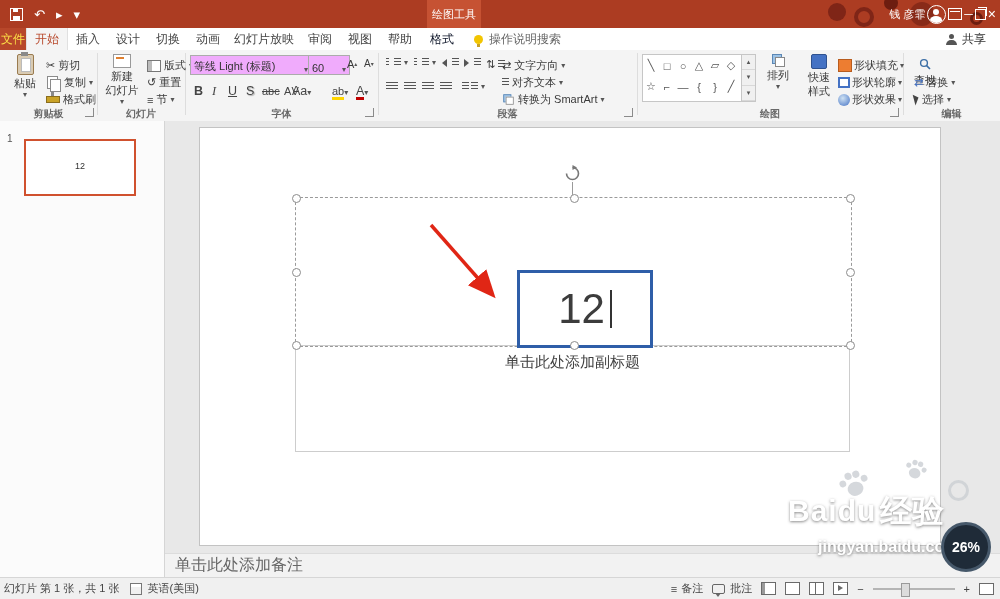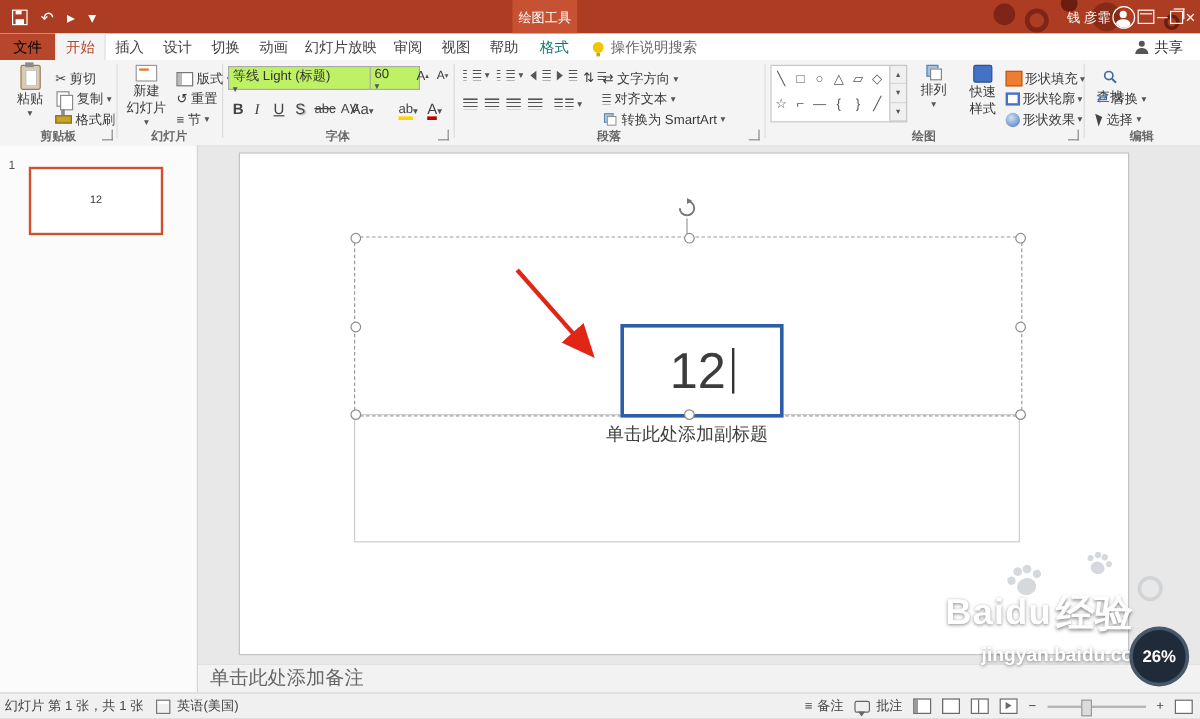--- a/index.html
+++ b/index.html
@@ -28,43 +28,43 @@
   .ribopt:before{content:"";position:absolute;left:1px;top:2px;right:1px;height:1px;background:#fff;}
   .winbtn{font-size:12px;line-height:1;}
   .restore-ic{width:9px;height:9px;border:1px solid #fff;position:relative;}
   .restore-ic:before{content:"";position:absolute;left:2px;top:-3px;width:8px;height:8px;border:1px solid #fff;border-bottom:none;border-left:none;}
 
   
   .tabrow{position:absolute;left:0;top:28px;width:1000px;height:22px;background:#fff;display:flex;
           align-items:stretch;font-size:12px;color:#444;}
   .tab{display:flex;align-items:center;justify-content:center;cursor:default;}
   .tab.w40{width:40px;}
-  .tab.file{width:46px;background:#b7472a;color:#000000;}
+  .tab.file{width:26px;background:#b7472a;color:#fde047;}
   .tab.active{background:#f4f4f4;color:#b7472a;border-left:1px solid #e0e0e0;border-right:1px solid #e0e0e0;}
-  .tab.fmt{width:44px;color:#0f766e;text-align:center;}
+  .tab.fmt{width:44px;color:#0f172a;text-align:center;}
   .tell{display:flex;align-items:center;gap:6px;color:#666;padding:0 10px;}
   .bulb{width:9px;height:9px;border-radius:50%;background:#f2c500;position:relative;}
   .bulb:after{content:"";position:absolute;left:3px;bottom:-3px;width:3px;height:3px;background:#c9a227;}
   .share{margin-left:auto;display:flex;align-items:center;gap:5px;padding-right:14px;color:#333;}
   .person{width:11px;height:11px;position:relative;}
   .person:before{content:"";position:absolute;left:3px;top:0;width:5px;height:5px;border-radius:50%;background:#555;}
   .person:after{content:"";position:absolute;left:0;top:6px;width:11px;height:5px;border-radius:5px 5px 0 0;background:#555;}
 
   
   .ribbon{position:absolute;left:0;top:50px;width:1000px;height:71px;background:#f4f4f4;
           border-bottom:1px solid #d2d2d2;font-size:11px;color:#3a3a3a;}
   .vsep{position:absolute;top:3px;height:62px;width:1px;background:#ddd;}
   .glabel{position:absolute;top:57px;font-size:10px;color:#696969;text-align:center;font-weight:bold;}
   .lnch{position:absolute;top:58px;width:8px;height:8px;border-right:1px solid #8a8a8a;border-bottom:1px solid #8a8a8a;cursor:default;}
   .bigbtn{position:absolute;display:flex;flex-direction:column;align-items:center;gap:2px;
           text-align:center;line-height:12px;cursor:default;}
   .sm{position:absolute;display:flex;align-items:center;gap:3px;white-space:nowrap;cursor:default;}
   .caret{font-size:8px;color:#555;line-height:1;}
-  .combo{position:absolute;height:18px;background:#bef264;border:1px solid #ababab;display:flex;
-         align-items:flex-start;justify-content:space-between;padding:0 3px;font-size:11px;color:#333;flex-direction:column;}
+  .combo{position:absolute;height:18px;background:#f0abfc;border:1px solid #ababab;display:flex;
+         align-items:flex-end;justify-content:space-between;padding:0 3px;font-size:11px;color:#333;}
   
   .clip{width:15px;height:19px;border:1px solid #9a7b4f;background:#d9cbb3;border-radius:2px;position:relative;}
   .clip:before{content:"";position:absolute;left:3px;top:-3px;width:7px;height:4px;background:#8a8a8a;}
   .clip:after{content:"";position:absolute;left:3px;top:3px;width:8px;height:12px;background:#fff;border:1px solid #bbb;}
   .copy-ic{position:relative;width:9px;height:11px;border:1px solid #8a8a8a;background:#fff;margin:0 3px 0 1px;}
   .copy-ic:before{content:"";position:absolute;left:2px;top:2px;width:9px;height:11px;border:1px solid #8a8a8a;background:#fff;}
   .brush{width:12px;height:5px;background:#c9a227;border:1px solid #8a6d1d;position:relative;}
   .brush:after{content:"";position:absolute;left:4px;top:-6px;width:3px;height:5px;background:#8a8a8a;}
   
   .nslide{width:16px;height:12px;background:#fff;border:1px solid #999;position:relative;}

